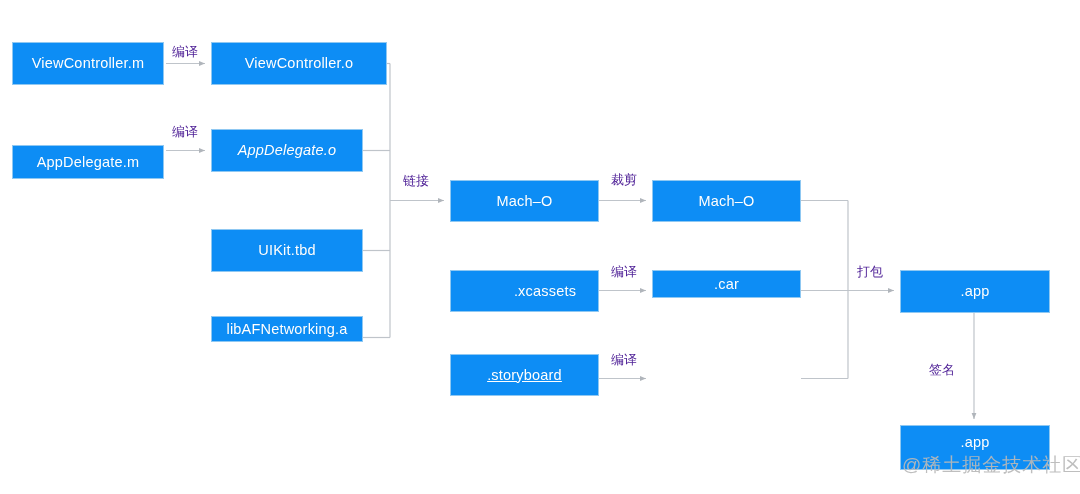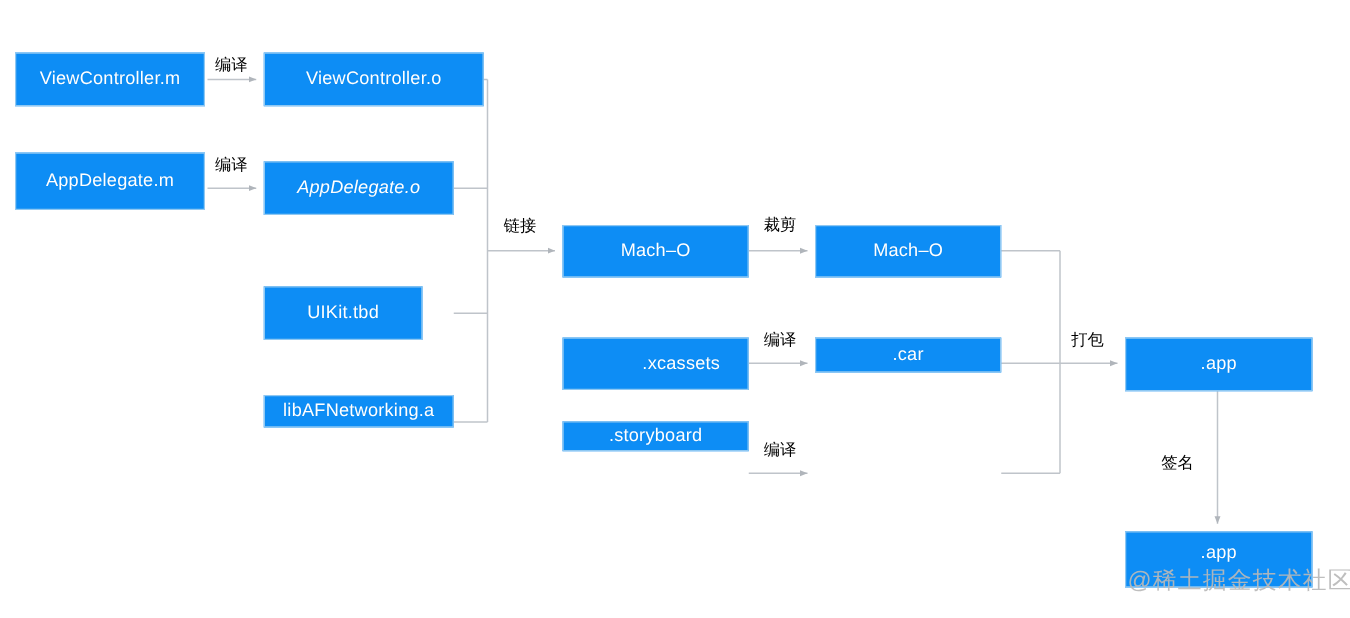--- a/index.html
+++ b/index.html
@@ -37,21 +37,21 @@
     justify-content: center;
     font-size: 14.5px;
     letter-spacing: 0.2px;
     line-height: 1;
     white-space: nowrap;
     text-shadow: 0 0 1px rgba(0,0,0,0.08);
   }
   .edge-label {
     position: absolute;
     font-size: 13px;
-    color: #000000;
+    color: #4c1d95;
     line-height: 1;
     white-space: nowrap;
   }
   .watermark {
     position: absolute;
     font-size: 19px;
     color: #b9b9b9;
     opacity: 0.92;
     line-height: 1;
     white-space: nowrap;
@@ -95,29 +95,29 @@
       <path d="M848,200.5 L848,378.5"></path>
 
       <path d="M848,290.5 L894,290.5" marker-end="url(#arrowhead)"></path>
 
       <path d="M974,313 L974,419" marker-end="url(#arrowhead)"></path>
     </g>
   </svg>
 
   <div class="node" style="left:12px;  top:42px;  width:152px; height:43px;">ViewController.m</div>
   <div class="node" style="left:211px; top:42px;  width:176px; height:43px;">ViewController.o</div>
-  <div class="node" style="left:12px;  top:122px; width:152px; height:46px;">AppDelegate.m</div>
+  <div class="node" style="left:12px;  top:145px; width:152px; height:34px;">AppDelegate.m</div>
   <div class="node" style="left:211px; top:129px; width:152px; height:43px;font-style:italic;">AppDelegate.o</div>
-  <div class="node" style="left:211px; top:229px; width:127px; height:43px;">UIKit.tbd</div>
+  <div class="node" style="left:211px; top:229px; width:152px; height:43px;">UIKit.tbd</div>
   <div class="node" style="left:211px; top:316px; width:152px; height:26px;">libAFNetworking.a</div>
   <div class="node" style="left:450px; top:180px; width:149px; height:42px;">Mach–O</div>
   <div class="node" style="left:652px; top:180px; width:149px; height:42px;">Mach–O</div>
   <div class="node" style="left:450px; top:270px; width:149px; height:42px;padding-left:41px;">.xcassets</div>
   <div class="node" style="left:652px; top:270px; width:149px; height:28px;">.car</div>
-  <div class="node" style="left:450px; top:337px; width:149px; height:24px;">.storyboard</div>
+  <div class="node" style="left:450px; top:354px; width:149px; height:42px;text-decoration:underline;">.storyboard</div>
   <div class="node" style="left:900px; top:270px; width:150px; height:43px;">.app</div>
   <div class="node" style="left:900px; top:425px; width:150px; height:45px; align-items:flex-start; padding-top:9px;">.app</div>
 
   <div class="edge-label" style="left:172px; top:45px;">编译</div>
   <div class="edge-label" style="left:172px; top:125px;">编译</div>
   <div class="edge-label" style="left:403px; top:174px;">链接</div>
   <div class="edge-label" style="left:611px; top:173px;">裁剪</div>
   <div class="edge-label" style="left:611px; top:265px;">编译</div>
   <div class="edge-label" style="left:611px; top:353px;">编译</div>
   <div class="edge-label" style="left:857px; top:265px;">打包</div>

